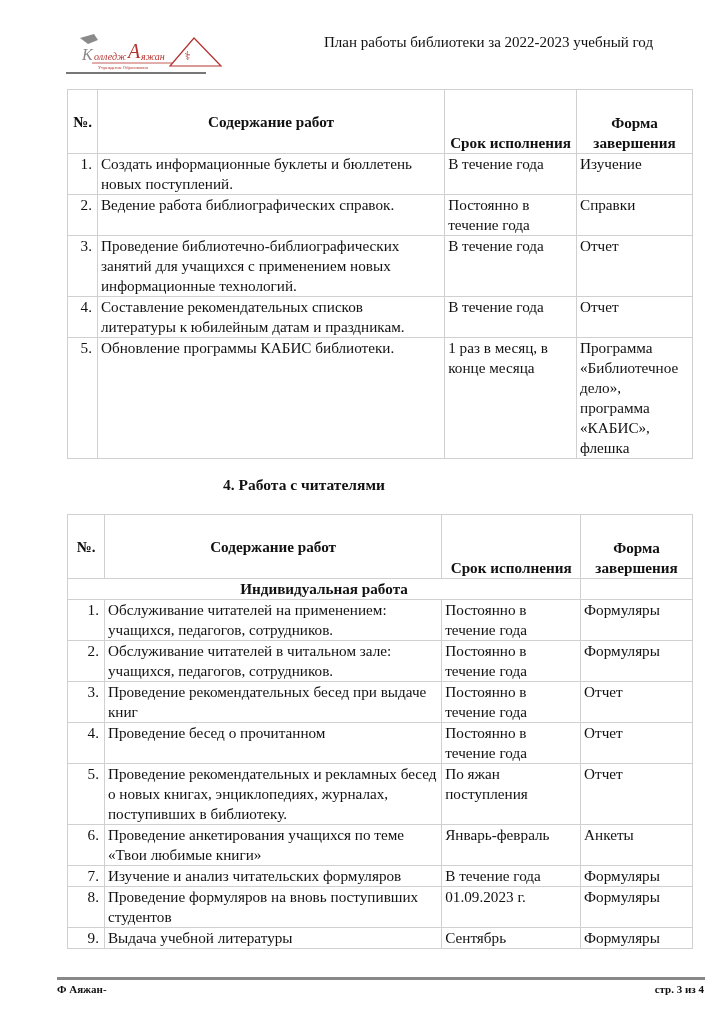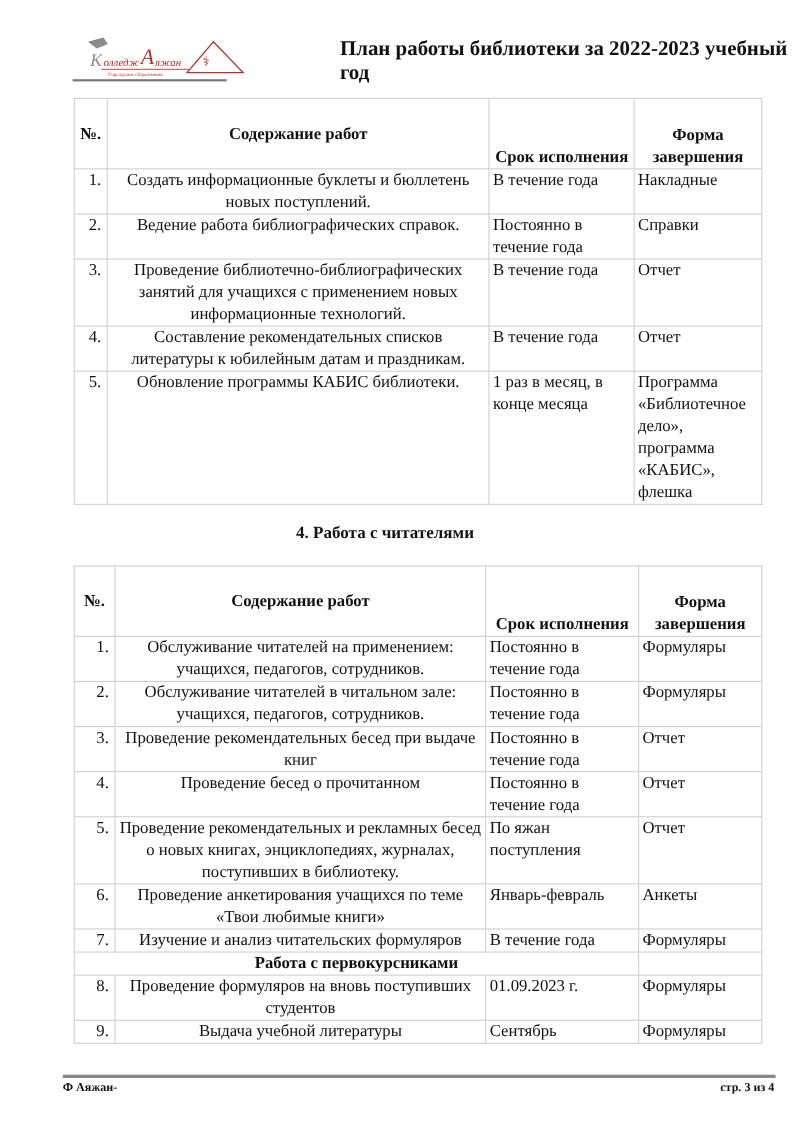--- a/index.html
+++ b/index.html
@@ -1,30 +1,30 @@
 <!DOCTYPE html>
 <html><head>
 <meta charset="utf-8">
 <style>
   html, body { margin:0; padding:0; background:#ffffff; }
   body { width:724px; height:1024px; position:relative; overflow:hidden;
          font-family:"Liberation Serif", serif; color:#111; }
   .logo { position:absolute; left:76px; top:30px; width:150px; height:42px; }
-  .header-title { position:absolute; left:309px; top:34px; font-size:19px; font-weight:bold; }
+  .header-title { position:absolute; left:324px; top:34px; font-size:15px; font-weight:normal; }
   .header-rule { position:absolute; left:66px; top:72px; width:140px; height:2px; background:#777; }
   table { position:absolute; border-collapse:collapse; font-size:15.2px; line-height:20px; }
   td, th { border:1.5px solid #d0d0d0; vertical-align:top; padding:0 3px; }
   th { font-weight:bold; text-align:center; vertical-align:bottom; font-size:15.2px; }
   .num { text-align:right; padding-right:5px; }
   .center { text-align:left; }
-  .left { text-align:center; }
+  .left { text-align:left; }
   #t1 { left:67px; top:89px; width:626px; }
   #t2 { left:67px; top:514px; width:626px; }
   .sub th { vertical-align:middle; padding:0; }
-  .section-heading { position:absolute; left:0; width:608px; top:476px; text-align:center; font-weight:bold; font-size:15.5px;padding-left:46px; }
+  .section-heading { position:absolute; left:0; width:608px; top:476px; text-align:center; font-weight:bold; font-size:15.5px; }
   .footer-rule { position:absolute; left:57px; top:977px; width:648px; height:3px; background:#888; }
   .footer-left { position:absolute; left:57px; top:983px; font-size:11px; font-weight:bold;text-align:right; }
   .footer-right { position:absolute; right:20px; top:983px; font-size:11px; font-weight:bold;text-align:right; }
 </style>
 </head>
 <body>
 
 <svg class="logo" viewBox="0 0 150 42">
   <path d="M4 8 L18 4 L22 10 L12 14 Z" fill="#8a8a8a"></path>
   <text x="6" y="30" font-size="16" font-style="italic" font-family="Liberation Serif, serif" fill="#8a8a8a">К</text>
@@ -50,21 +50,21 @@
       <tr style="height:64px">
     <th style="vertical-align:middle">№.</th>
     <th style="vertical-align:middle">Содержание работ</th>
     <th>Срок исполнения</th>
     <th>Форма завершения</th>
   </tr>
   <tr>
     <td class="num">1.</td>
     <td class="left">Создать информационные буклеты и бюллетень новых поступлений.</td>
     <td class="center">В течение года</td>
-    <td class="center">Накладные</td>
+    <td class="center">Изучение</td>
   </tr>
   <tr>
     <td class="num">2.</td>
     <td class="left">Ведение  работа библиографических справок.</td>
     <td class="center">Постоянно в течение года</td>
     <td class="center">Справки</td>
   </tr>
   <tr>
     <td class="num">3.</td>
     <td class="left">Проведение библиотечно-библиографических занятий  для учащихся с применением новых информационные технологий.</td>
@@ -95,20 +95,24 @@
       <col style="width:139px">
       <col style="width:112px">
     </colgroup>
   <tbody>
       <tr style="height:64px">
     <th style="vertical-align:middle">№.</th>
     <th style="vertical-align:middle">Содержание работ</th>
     <th>Срок исполнения</th>
     <th>Форма завершения</th>
   </tr>
+  <tr class="sub">
+    <th colspan="3">Индивидуальная работа</th>
+    <td></td>
+  </tr>
   <tr>
     <td class="num">1.</td>
     <td class="left">Обслуживание читателей на применением: учащихся, педагогов, сотрудников.</td>
     <td class="center">Постоянно в течение года</td>
     <td class="center">Формуляры</td>
   </tr>
   <tr>
     <td class="num">2.</td>
     <td class="left">Обслуживание читателей в читальном зале: учащихся, педагогов, сотрудников.</td>
     <td class="center">Постоянно в течение года</td>
@@ -137,24 +141,20 @@
     <td class="left">Проведение  анкетирования учащихся по теме «Твои любимые книги»</td>
     <td class="center">Январь-февраль</td>
     <td class="center">Анкеты</td>
   </tr>
   <tr>
     <td class="num">7.</td>
     <td class="left">Изучение и анализ читательских формуляров</td>
     <td class="center">В течение года</td>
     <td class="center">Формуляры</td>
   </tr>
-  <tr class="sub">
-    <th colspan="3">Работа с первокурсниками</th>
-    <td></td>
-  </tr>
   <tr>
     <td class="num">8.</td>
     <td class="left">Проведение формуляров на вновь поступивших студентов</td>
     <td class="center">01.09.2023 г.</td>
     <td class="center">Формуляры</td>
   </tr>
   <tr>
     <td class="num">9.</td>
     <td class="left">Выдача учебной литературы</td>
     <td class="center">Сентябрь</td>

